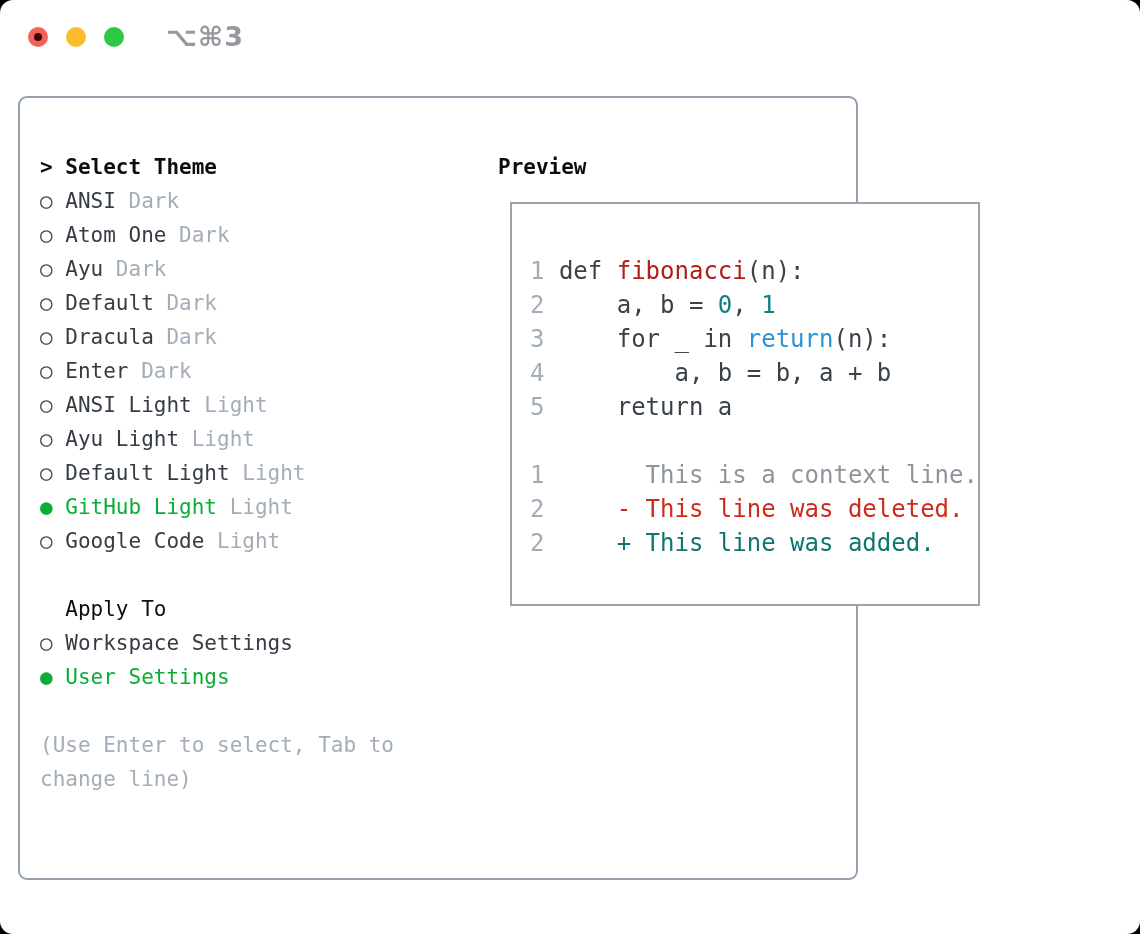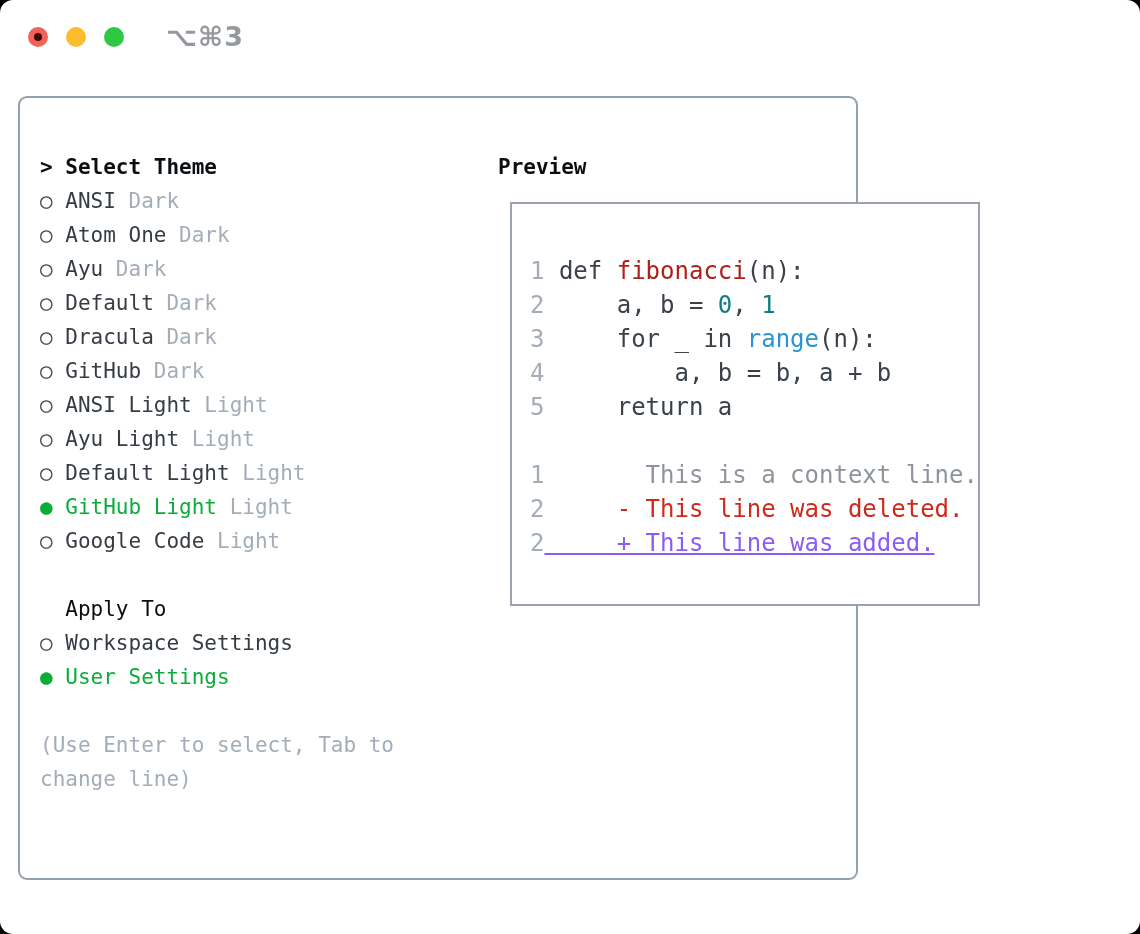--- a/index.html
+++ b/index.html
@@ -77,21 +77,21 @@
 
     <div class="left-col">
       <div class="row"><span class="prompt">&gt;</span><span class="heading">Select Theme</span></div>
 
       <div id="theme-list">
           <div class="row"><span class="bullet">○</span><span class="label">ANSI</span><span class="tag" style="color: rgb(163, 173, 184);"> Dark</span></div>
           <div class="row"><span class="bullet">○</span><span class="label">Atom One</span><span class="tag" style="color: rgb(163, 173, 184);"> Dark</span></div>
           <div class="row"><span class="bullet">○</span><span class="label">Ayu</span><span class="tag" style="color: rgb(163, 173, 184);"> Dark</span></div>
           <div class="row"><span class="bullet">○</span><span class="label">Default</span><span class="tag" style="color: rgb(163, 173, 184);"> Dark</span></div>
           <div class="row"><span class="bullet">○</span><span class="label">Dracula</span><span class="tag" style="color: rgb(163, 173, 184);"> Dark</span></div>
-          <div class="row"><span class="bullet">○</span><span class="label">GitHub</span><span class="tag" style="color: rgb(163, 173, 184);"> Dark</span></div>
+          <div class="row"><span class="bullet">○</span><span class="label">Enter</span><span class="tag" style="color: rgb(163, 173, 184);"> Dark</span></div>
           <div class="row"><span class="bullet">○</span><span class="label">ANSI Light</span><span class="tag" style="color: rgb(163, 173, 184);"> Light</span></div>
           <div class="row"><span class="bullet">○</span><span class="label">Ayu Light</span><span class="tag" style="color: rgb(163, 173, 184);"> Light</span></div>
           <div class="row"><span class="bullet">○</span><span class="label">Default Light</span><span class="tag" style="color: rgb(163, 173, 184);"> Light</span></div>
           <div class="row"><span class="bullet" style="color: rgb(11, 173, 56);">●</span><span class="label" style="color: rgb(11, 173, 56); text-align: center;">GitHub Light</span><span class="tag" style="color: rgb(163, 173, 184);"> Light</span></div>
           <div class="row"><span class="bullet">○</span><span class="label">Google Code</span><span class="tag" style="color: rgb(163, 173, 184);"> Light</span></div>
         </div>
 
       <div class="spacer"></div>
 
       <div class="apply-title">Apply To</div>
@@ -105,24 +105,24 @@
 
       <div class="hint" style="color: rgb(163, 173, 184);">(Use Enter to select, Tab to change line)</div>
     </div>
 
     <div class="preview-title">Preview</div>
 
     <div class="preview-box">
       <div class="code" id="code">
           <div class="code-line"><span class="num" style="color: rgb(163, 173, 184);">1</span><span class="seg" style="color: rgb(58, 65, 73);"> def </span><span class="seg" style="color: rgb(176, 30, 24);">fibonacci</span><span class="seg" style="color: rgb(58, 65, 73);">(n):</span></div>
           <div class="code-line"><span class="num" style="color: rgb(163, 173, 184);">2</span><span class="seg" style="color: rgb(58, 65, 73);">     a, b = </span><span class="seg" style="color: rgb(13, 126, 132);">0</span><span class="seg" style="color: rgb(58, 65, 73);">, </span><span class="seg" style="color: rgb(13, 126, 132);">1</span></div>
-          <div class="code-line"><span class="num" style="color: rgb(163, 173, 184);">3</span><span class="seg" style="color: rgb(58, 65, 73);">     for _ in </span><span class="seg" style="color: rgb(42, 147, 213);">range</span><span class="seg" style="color: rgb(58, 65, 73);">(n):</span></div>
+          <div class="code-line"><span class="num" style="color: rgb(163, 173, 184);">3</span><span class="seg" style="color: rgb(58, 65, 73);">     for _ in </span><span class="seg" style="color: rgb(42, 147, 213);">return</span><span class="seg" style="color: rgb(58, 65, 73);">(n):</span></div>
           <div class="code-line"><span class="num" style="color: rgb(163, 173, 184);">4</span><span class="seg" style="color: rgb(58, 65, 73);">         a, b = b, a + b</span></div>
           <div class="code-line"><span class="num" style="color: rgb(163, 173, 184);">5</span><span class="seg" style="color: rgb(58, 65, 73);">     return a</span></div>
           <div class="code-line"><span class="num" style="color: rgb(163, 173, 184);"></span></div>
           <div class="code-line"><span class="num" style="color: rgb(163, 173, 184);">1</span><span class="seg" style="color: rgb(141, 148, 156); margin-top: 16px;">       This is a context line.</span></div>
           <div class="code-line"><span class="num" style="color: rgb(163, 173, 184);">2</span><span class="seg" style="color: rgb(205, 42, 28);">     - This line was deleted.</span></div>
-          <div class="code-line"><span class="num" style="color: rgb(163, 173, 184);">2</span><span class="seg" style="color: #8b5cf6; text-decoration: underline;">     + This line was added.</span></div>
+          <div class="code-line"><span class="num" style="color: rgb(163, 173, 184);">2</span><span class="seg" style="color: #0f766e;">     + This line was added.</span></div>
         </div>
     </div>
 
   </div>
 </div>
 
 </body></html>

